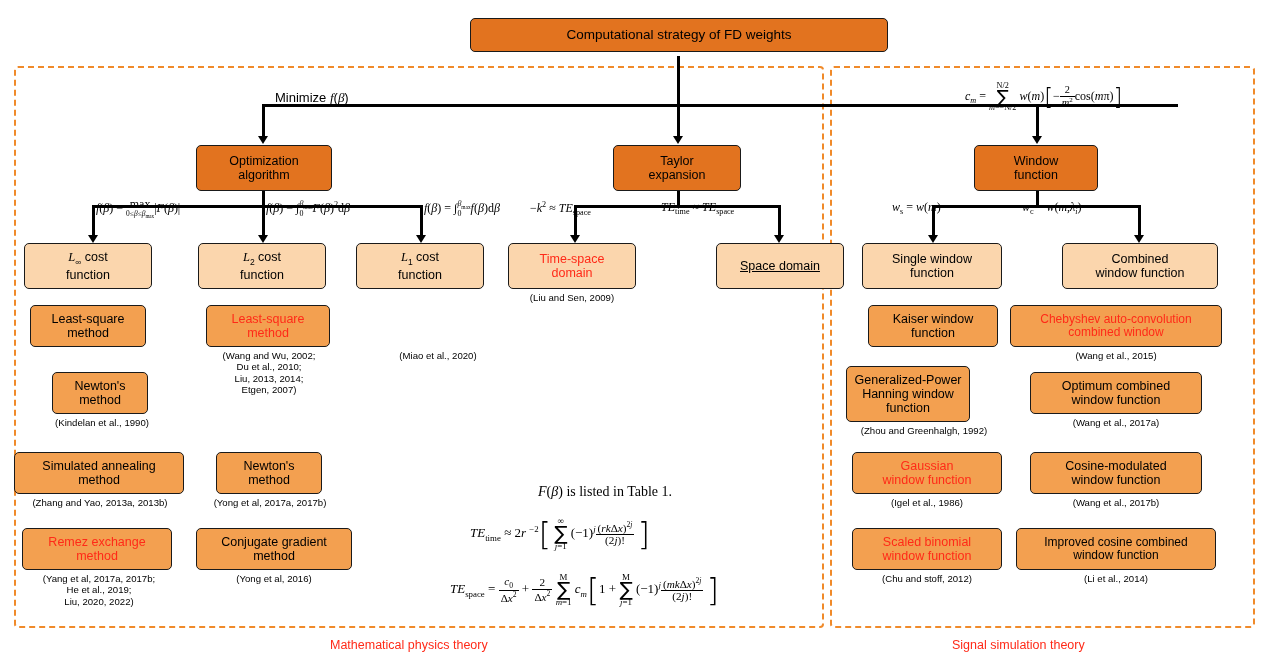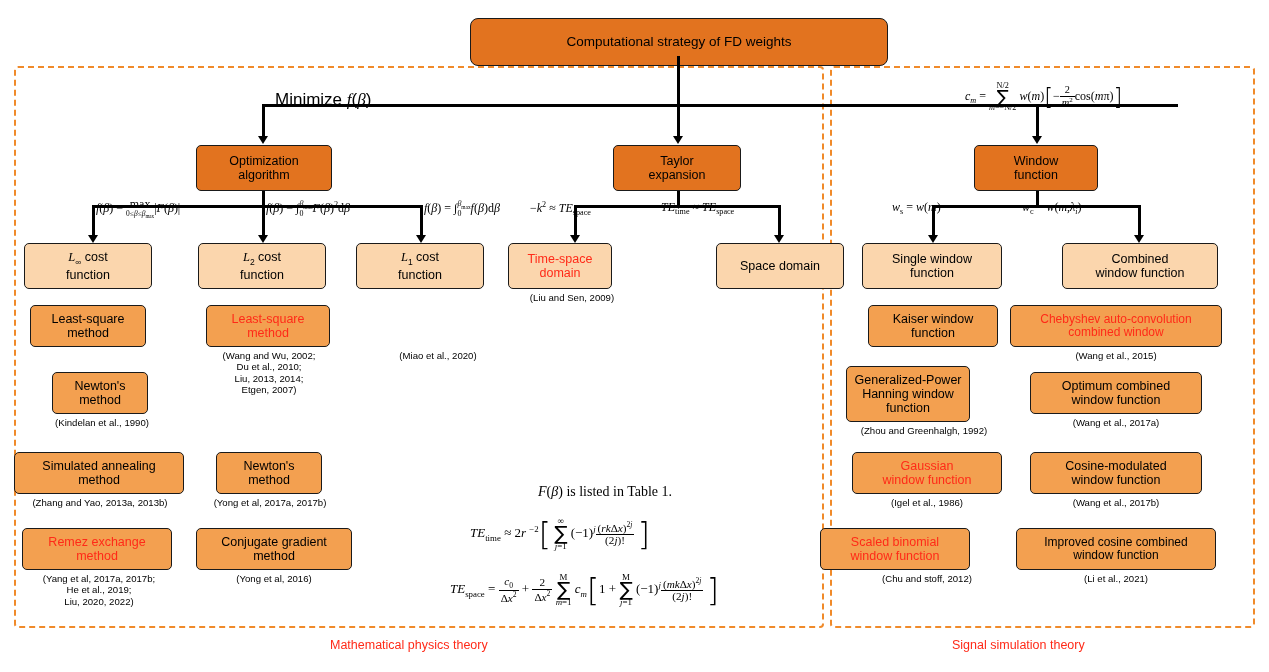--- a/index.html
+++ b/index.html
@@ -45,21 +45,21 @@
     position: absolute;
     font-size: 9.6px;
     line-height: 1.18;
     text-align: center;
     color: #000;
   }
 
   
   .eqlabel {
     position: absolute;
-    font-size: 17px;
+    font-size: 13px;
     color: #000;
     white-space: nowrap;
     text-align: center;
   }
   .eqlabel i { font-family: "Liberation Serif", serif; font-style: italic; }
 
   
   .dashed {
     position: absolute;
     border: 2.4px dashed #f08a2a;
@@ -123,21 +123,21 @@
 <body>
 
 <div id="root">
 
   <div class="dashed" style="left:14px; top:66px; width:810px; height:562px;"></div>
   <div class="dashed" style="left:830px; top:66px; width:425px; height:562px;"></div>
 
   <div class="footer-label" style="left:330px; top:638px;">Mathematical physics theory</div>
   <div class="footer-label" style="left:952px; top:638px;">Signal simulation theory</div>
 
-  <div class="box dark title-box" style="left:470px; top:18px; width:418px; height:48px;border-radius:8px;">Computational strategy of FD weights</div>
+  <div class="box dark title-box" style="left:470px; top:18px; width:418px; height:34px;">Computational strategy of FD weights</div>
 
   <div class="ln lnv" style="left:677px; top:56px; height:50px;"></div>
 
   <div class="ln lnh" style="left:262px; top:104px; width:916px;"></div>
 
   <div class="ln lnv" style="left:262px; top:104px; height:34px;"></div>
   <div class="arrow-down" style="left:258px; top:136px;"></div>
 
   <div class="ln lnv" style="left:677px; top:104px; height:34px;"></div>
   <div class="arrow-down" style="left:673px; top:136px;"></div>
@@ -207,24 +207,24 @@
 
   <div class="box light" style="left:24px; top:243px; width:128px; height:46px;">
     <span><i style="font-family:'Liberation Serif',serif;">L</i><sub>∞</sub> cost<br>function</span>
   </div>
   <div class="box light" style="left:198px; top:243px; width:128px; height:46px;">
     <span><i style="font-family:'Liberation Serif',serif;">L</i><sub>2</sub> cost<br>function</span>
   </div>
   <div class="box light" style="left:356px; top:243px; width:128px; height:46px;">
     <span><i style="font-family:'Liberation Serif',serif;">L</i><sub>1</sub> cost<br>function</span>
   </div>
-  <div class="box light red" style="left:508px; top:243px; width:104px; height:46px;align-items:center;">
+  <div class="box light red" style="left:508px; top:243px; width:128px; height:46px;align-items:center;">
     <span>Time-space<br>domain</span>
   </div>
-  <div class="box light" style="left:716px; top:243px; width:128px; height:46px;">
+  <div class="box light" style="left:716px; top:243px; width:128px; height:46px;text-decoration:underline;">
     <span>Space domain</span>
   </div>
   <div class="cite" style="left:508px; top:292px; width:128px;">(Liu and Sen, 2009)</div>
 
   <div class="box light" style="left:862px; top:243px; width:140px; height:46px;">
     <span>Single window<br>function</span>
   </div>
   <div class="box light" style="left:1062px; top:243px; width:156px; height:46px;">
     <span>Combined<br>window function</span>
   </div>
@@ -273,21 +273,21 @@
   <div class="box mid" style="left:846px; top:366px; width:124px; height:56px;">
     <span>Generalized-Power<br>Hanning window<br>function</span>
   </div>
   <div class="cite" style="left:838px; top:425px; width:172px;">(Zhou and Greenhalgh, 1992)</div>
 
   <div class="box mid red" style="left:852px; top:452px; width:150px; height:42px;">
     <span>Gaussian<br>window function</span>
   </div>
   <div class="cite" style="left:852px; top:497px; width:150px;">(Igel et al., 1986)</div>
 
-  <div class="box mid red" style="left:820px; top:528px; width:150px; height:42px;">
+  <div class="box mid red" style="left:852px; top:528px; width:150px; height:42px;">
     <span>Scaled binomial<br>window function</span>
   </div>
   <div class="cite" style="left:852px; top:573px; width:150px;">(Chu and stoff, 2012)</div>
 
   <div class="box mid red" style="left:1010px; top:305px; width:212px; height:42px; font-size:12px;">
     <span>Chebyshev auto-convolution<br>combined window</span>
   </div>
   <div class="cite" style="left:1010px; top:350px; width:212px;">(Wang et al., 2015)</div>
 
   <div class="box mid" style="left:1030px; top:372px; width:172px; height:42px;">
@@ -296,21 +296,21 @@
   <div class="cite" style="left:1030px; top:417px; width:172px;">(Wang et al., 2017a)</div>
 
   <div class="box mid" style="left:1030px; top:452px; width:172px; height:42px;">
     <span>Cosine-modulated<br>window function</span>
   </div>
   <div class="cite" style="left:1030px; top:497px; width:172px;">(Wang et al., 2017b)</div>
 
   <div class="box mid" style="left:1016px; top:528px; width:200px; height:42px; font-size:12px;">
     <span>Improved cosine combined<br>window function</span>
   </div>
-  <div class="cite" style="left:1016px; top:573px; width:200px;">(Li et al., 2021)</div>
+  <div class="cite" style="left:1016px; top:573px; width:200px;">(Li et al., 2014)</div>
 
   <div class="formula" style="left:538px; top:484px; font-size:14px;">
     <i>F</i>(<i>β</i>) is listed in Table 1.
   </div>
 
   <div class="formula" style="left:470px; top:516px; font-size:13px;">
     <i>TE</i><sub>time</sub> ≈ 2<i>r</i> <sup>−2</sup><span class="brkL">[</span>
     <span class="bigsum"><span class="top">∞</span><span class="sg">∑</span><span class="bot"><i>j</i>=1</span></span>
     (−1)<sup><i>j</i></sup><span class="frac"><span class="num">(<i>rk</i>Δ<i>x</i>)<sup>2<i>j</i></sup></span><span class="den">(2<i>j</i>)!</span></span>
     <span class="brkL">]</span>

